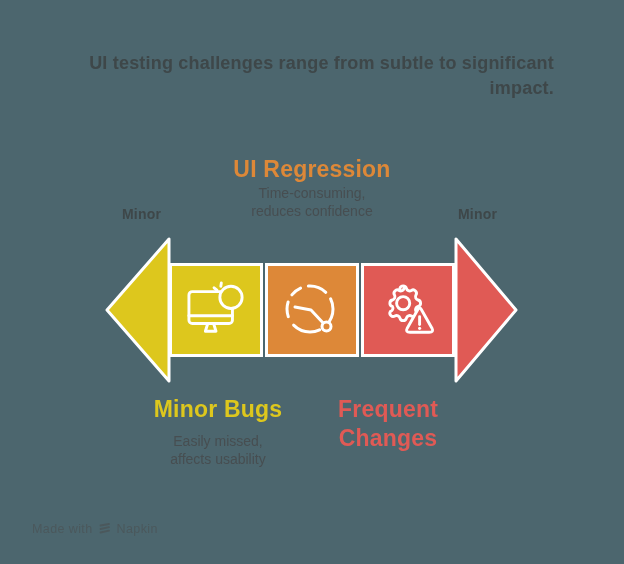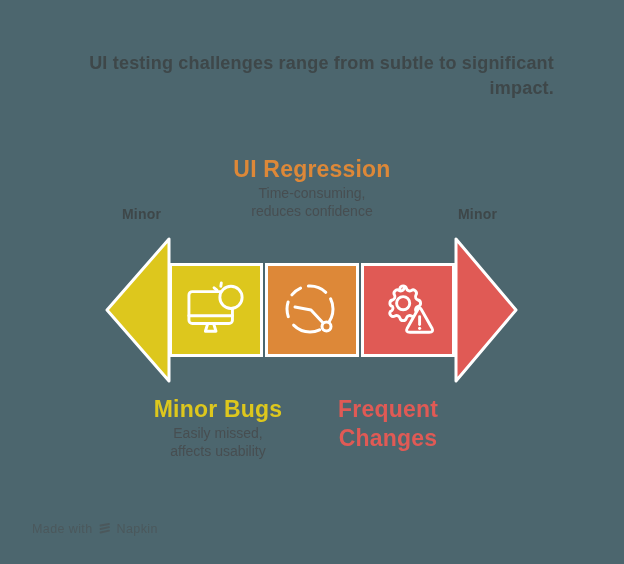--- a/index.html
+++ b/index.html
@@ -10,21 +10,21 @@
   *{margin:0;padding:0;box-sizing:border-box;}
   html,body{width:624px;height:564px;overflow:hidden;}
   body{font-family:"Liberation Sans","DejaVu Sans",sans-serif;}
   .canvas{position:relative;width:624px;height:564px;background:var(--background);}
 
   .title{position:absolute;top:51px;left:70px;right:70px;text-align:right;
          font-size:18px;font-weight:700;line-height:1.38;letter-spacing:.2px;color:var(--ink);}
 
   .cluster{position:absolute;text-align:center;}
   .cluster .label{font-size:23px;font-weight:700;line-height:1.25;white-space:pre-line;letter-spacing:.2px;}
-  .cluster .desc{font-size:14px;font-weight:400;line-height:1.32;
+  .cluster .desc{font-size:14px;font-weight:400;line-height:1.32;margin-top:8px;
                  white-space:pre-line;color:var(--muted);}
   .cluster.top{top:155px;left:162px;width:300px;}
   .cluster.top .desc{margin-top:0;}
   .cluster.bl-left{top:395px;left:128px;width:180px;}
   .cluster.bl-right{top:395px;left:298px;width:180px;}
   .cluster.bl-right .desc{margin-top:9px;}
   .c-yellow{color:var(--yellow);} .c-orange{color:var(--orange);} .c-red{color:var(--red);}
 
   .scale-label{position:absolute;top:206px;font-size:14px;font-weight:700;color:var(--ink);letter-spacing:.2px;}
   .scale-label.minor{left:122px;} .scale-label.major{left:458px;}

